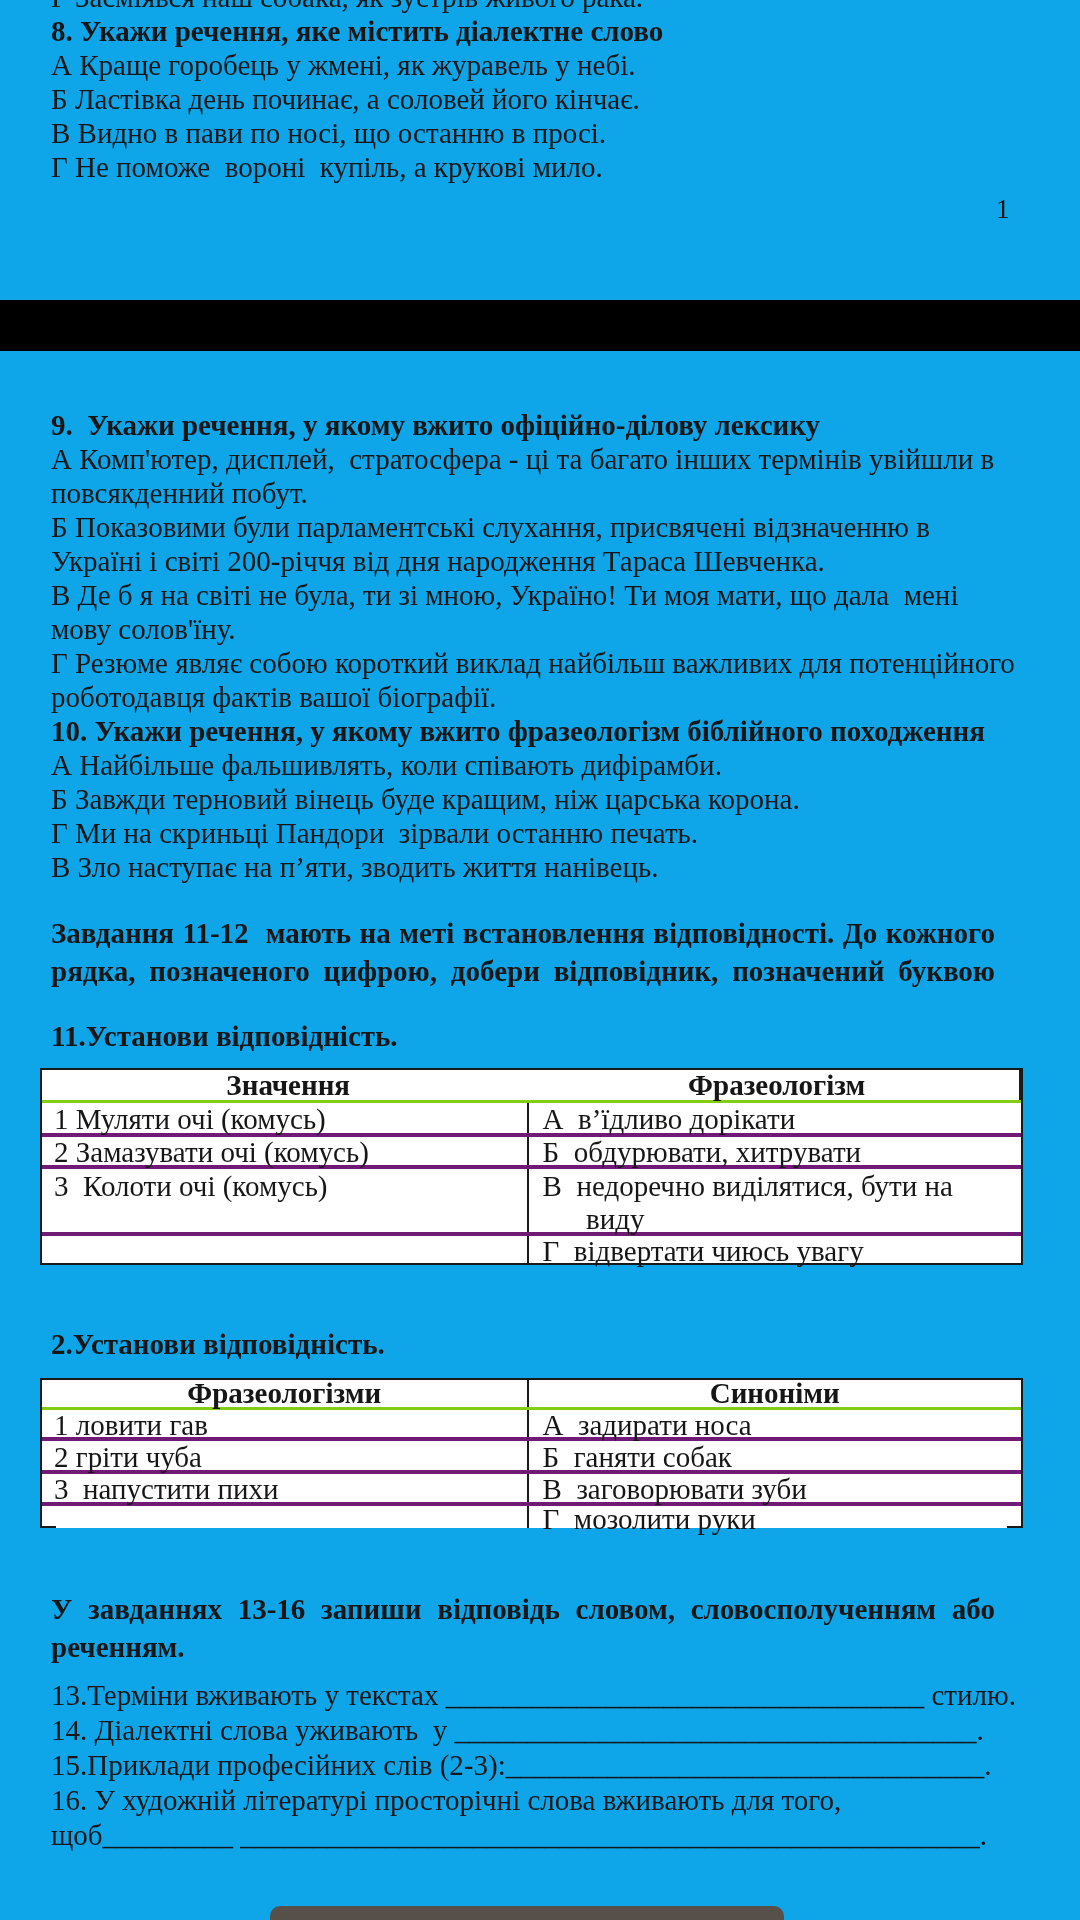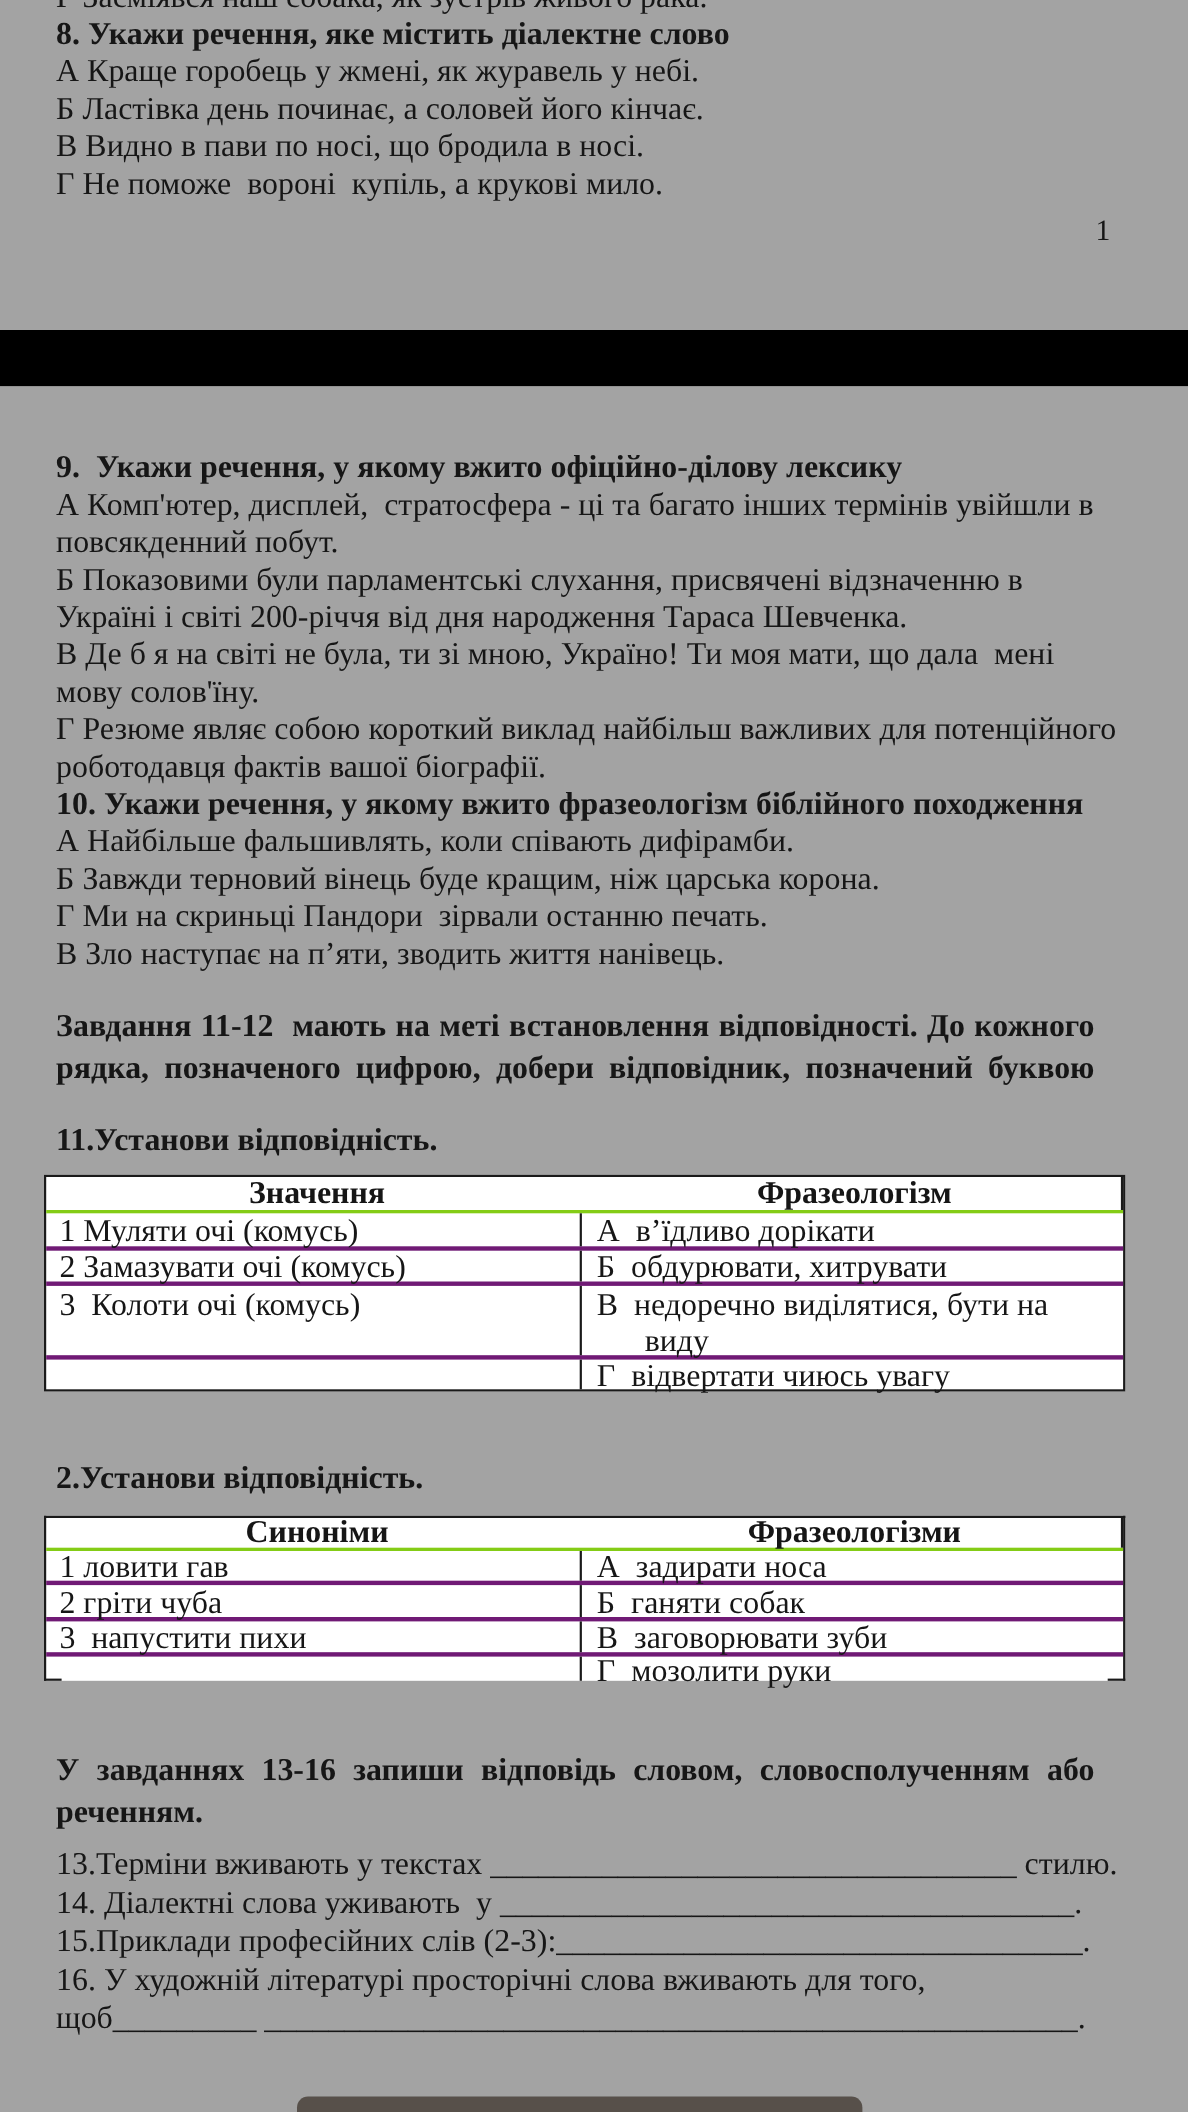--- a/index.html
+++ b/index.html
@@ -1,17 +1,17 @@
 <!DOCTYPE html>
 <html><head>
 <meta charset="utf-8">
 <style>
   html,body { margin:0; padding:0; background:#ffffff; }
   .doc {
-    position:relative; width:1080px; height:1920px; background:#a3a3a3;
+    position:relative; width:1080px; height:1920px; background:#0ea5e9;
     font-family:"Liberation Serif","DejaVu Serif",serif; color:#161616;
     overflow:hidden; font-size:29px;
   }
   .abs { position:absolute; }
   .line { white-space:pre; }
   .b { font-weight:bold; }
   .jl { text-align:justify; text-align-last:justify; white-space:pre-wrap; }
 
   #sec-top   { top:-20px; left:51px; width:960px; line-height:34px; }
   #page-num  { top:194px; left:996px; font-size:27px; }
@@ -55,21 +55,21 @@
 </head>
 <body>
 
 <div class="doc">
 
   <div class="abs" id="sec-top">
     <div class="line">Г Засміявся наш собака, як зустрів живого рака.</div>
     <div class="line b">8. Укажи речення, яке містить діалектне слово</div>
     <div class="line">А Краще горобець у жмені, як журавель у небі.</div>
     <div class="line">Б Ластівка день починає, а соловей його кінчає.</div>
-    <div class="line">В Видно в пави по носі, що бродила в носі.</div>
+    <div class="line">В Видно в пави по носі, що останню в просі.</div>
     <div class="line">Г Не поможе  вороні  купіль, а крукові мило.</div>
   </div>
 
   <div class="abs" id="page-num">1</div>
 
   <div class="abs" id="band"></div>
 
   <div class="abs" id="sec-q9">
     <div class="line b">9.  Укажи речення, у якому вжито офіційно-ділову лексику</div>
     <div class="line">А Комп'ютер, дисплей,  стратосфера - ці та багато інших термінів увійшли в</div>
@@ -118,22 +118,22 @@
     <div class="mrow r4">
       <div class="mcell c1"></div>
       <div class="mcell c2">Г  відвертати чиюсь увагу</div>
     </div>
   </div>
 
   <div class="abs b line" id="h12">2.Установи відповідність.</div>
 
   <div class="abs mtable" id="t12">
     <div class="mrow hdr r0">
+      <div class="mcell c1">Фразеологізми</div>
       <div class="mcell c2">Синоніми</div>
-      <div class="mcell c1">Фразеологізми</div>
     </div>
     <div class="mrow r1">
       <div class="mcell c1">1 ловити гав</div>
       <div class="mcell c2">А  задирати носа</div>
     </div>
     <div class="mrow r2">
       <div class="mcell c1">2 гріти чуба</div>
       <div class="mcell c2">Б  ганяти собак</div>
     </div>
     <div class="mrow r3">

